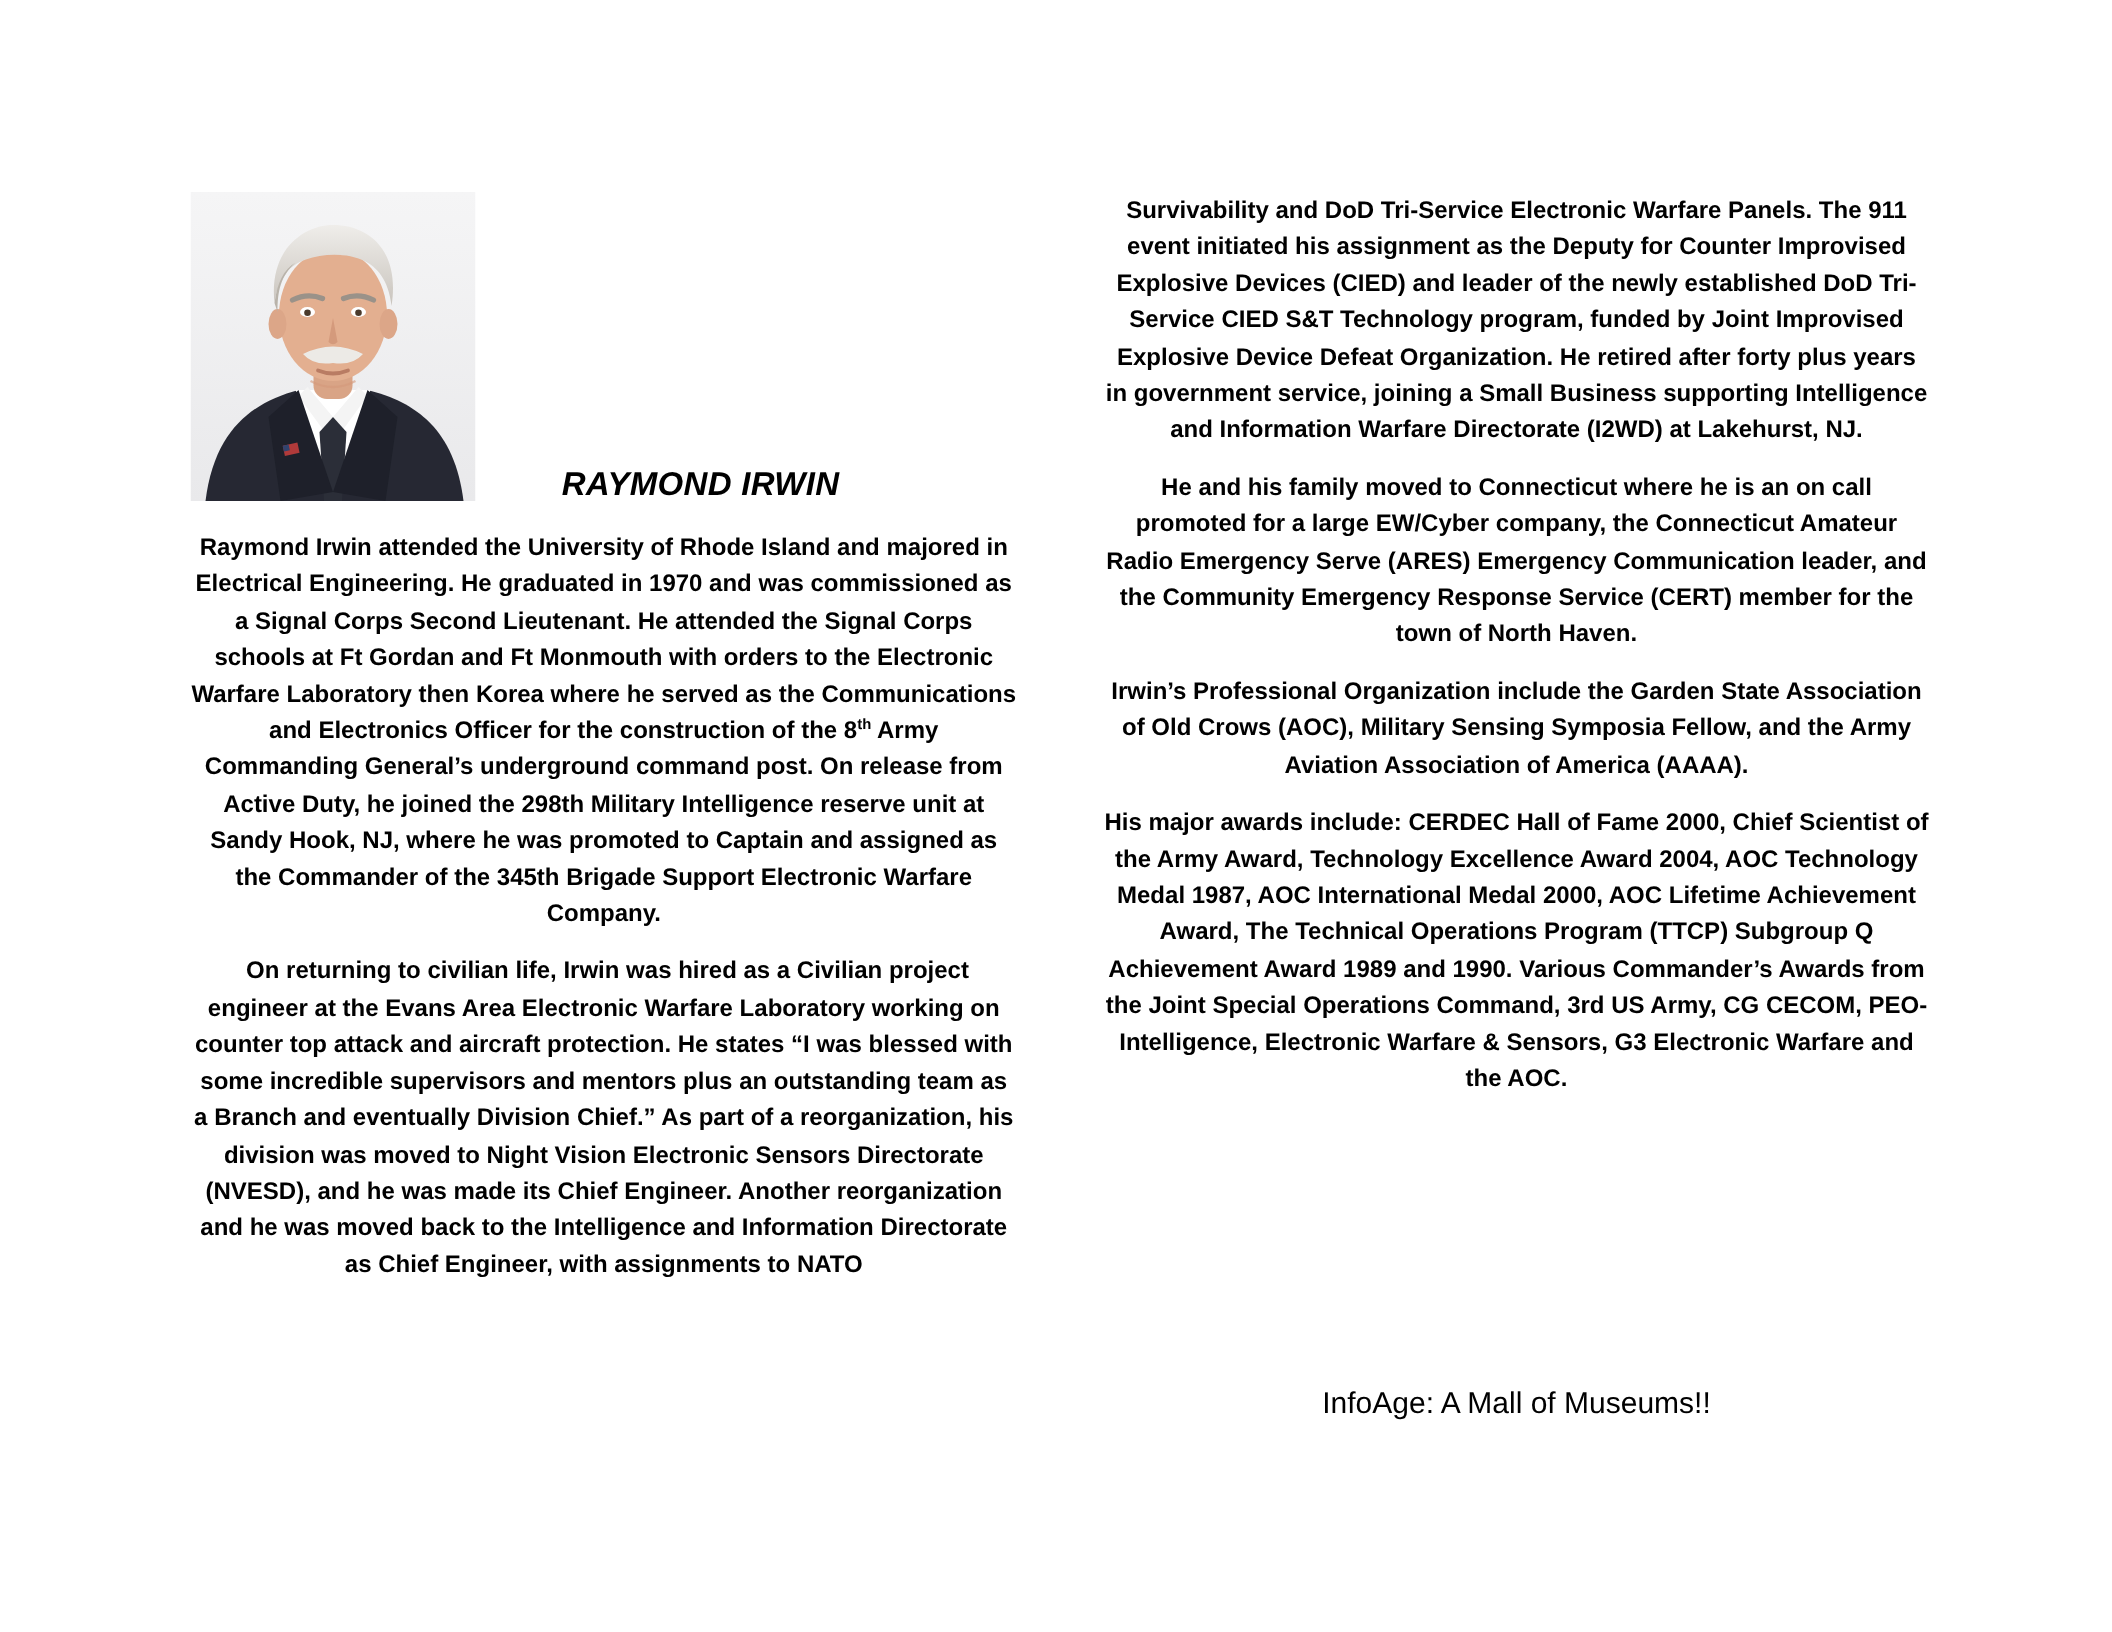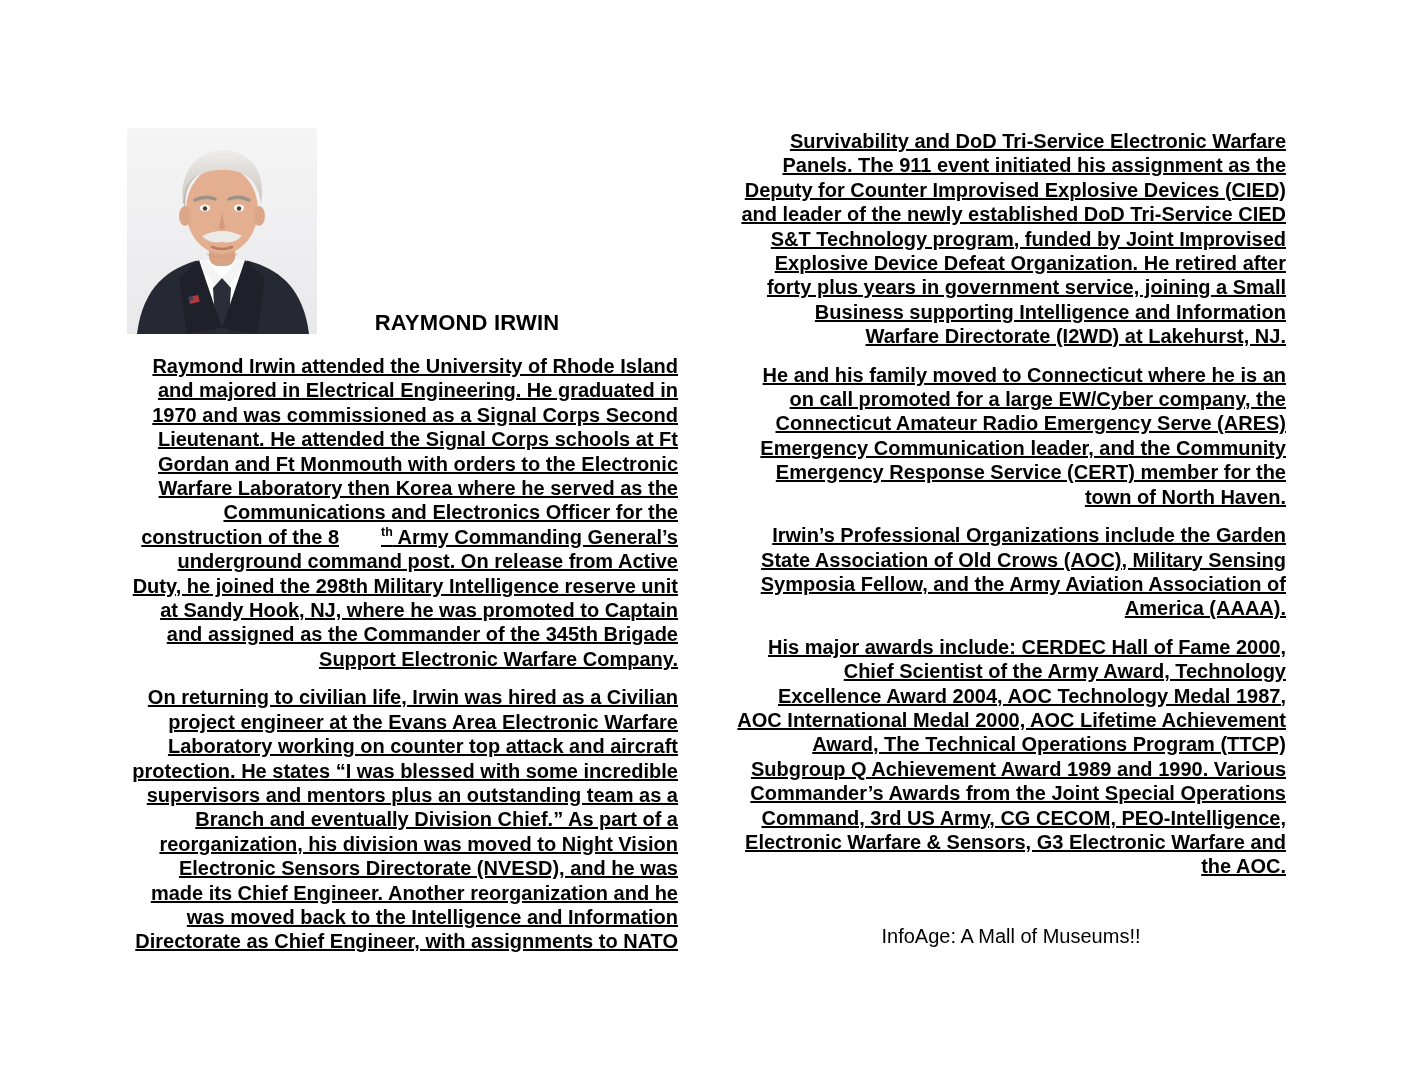--- a/index.html
+++ b/index.html
@@ -27,49 +27,48 @@
   .person-title {
     position: absolute;
     left: 322px;
     top: 310px;
     width: 290px;
     text-align: center;
     font-size: 22px;
     font-weight: bold;
     letter-spacing: 0.2px;
     white-space: nowrap;
+    font-style: italic;
   }
   .col {
     position: absolute;
-    font-size: 20px;
+    font-size: 16px;
     font-weight: bold;
     line-height: 24.4px;
-    text-align: right;
-    text-decoration: underline;
+    text-align: center;
   }
   .col-left {
     left: 127px;
     top: 354px;
     width: 551px;
   }
   .col-right {
     left: 736px;
     top: 129px;
     width: 550px;
   }
   .col p {
     margin: 0 0 14px 0;
     padding: 0;
   }
   .indented { text-indent: 5px; }
   .sup {
     vertical-align: super;
     font-size: 0.62em;
     line-height: 0;
-    padding-left: 42px;
   }
   .footer-line {
     position: absolute;
     left: 736px;
     top: 925px;
     width: 550px;
     text-align: center;
     font-size: 20px;
     font-weight: normal;
   }
@@ -139,19 +138,19 @@
   <div class="person-title">RAYMOND IRWIN</div>
 
   <div class="col col-left">
     <p><span>Raymond Irwin attended the University of Rhode Island and majored in Electrical Engineering. He graduated in 1970 and was commissioned as a Signal Corps Second Lieutenant. He attended the Signal Corps schools at Ft Gordan and Ft Monmouth with orders to the Electronic Warfare Laboratory then Korea where he served as the Communications and Electronics Officer for the construction of the 8</span><span class="sup">th</span><span> Army Commanding General’s underground command post. On release from Active Duty, he joined the 298th Military Intelligence reserve unit at Sandy Hook, NJ, where he was promoted to Captain and assigned as the Commander of the 345th Brigade Support Electronic Warfare Company.</span></p>
     <p class="indented">On returning to civilian life, Irwin was hired as a Civilian project engineer at the Evans Area Electronic Warfare Laboratory working on counter top attack and aircraft protection. He states “I was blessed with some incredible supervisors and mentors plus an outstanding team as a Branch and eventually Division Chief.” As part of a reorganization, his division was moved to Night Vision Electronic Sensors Directorate (NVESD), and he was made its Chief Engineer. Another reorganization and he was moved back to the Intelligence and Information Directorate as Chief Engineer, with assignments to NATO</p>
   </div>
 
   <div class="col col-right">
     <p>Survivability and DoD Tri-Service Electronic Warfare Panels. The 911 event initiated his assignment as the Deputy for Counter Improvised Explosive Devices (CIED) and leader of the newly established DoD Tri-Service CIED S&amp;T Technology program, funded by Joint Improvised Explosive Device Defeat Organization. He retired after forty plus years in government service, joining a Small Business supporting Intelligence and Information Warfare Directorate (I2WD) at Lakehurst, NJ.</p>
     <p>He and his family moved to Connecticut where he is an on call promoted for a large EW/Cyber company, the Connecticut Amateur Radio Emergency Serve (ARES) Emergency Communication leader, and the Community Emergency Response Service (CERT) member for the town of North Haven.</p>
-    <p>Irwin’s Professional Organizations include the Garden State Association of Old Crows (AOC), Military Sensing Symposia Fellow, and the Army Aviation Association of America (AAAA).</p>
+    <p>Irwin’s Professional Organization include the Garden State Association of Old Crows (AOC), Military Sensing Symposia Fellow, and the Army Aviation Association of America (AAAA).</p>
     <p>His major awards include: CERDEC Hall of Fame 2000, Chief Scientist of the Army Award, Technology Excellence Award 2004, AOC Technology Medal 1987, AOC International Medal 2000, AOC Lifetime Achievement Award, The Technical Operations Program (TTCP) Subgroup Q Achievement Award 1989 and 1990. Various Commander’s Awards from the Joint Special Operations Command, 3rd US Army, CG CECOM, PEO-Intelligence, Electronic Warfare &amp; Sensors, G3 Electronic Warfare and the AOC.</p>
   </div>
 
   <div class="footer-line">InfoAge: A Mall of Museums!!</div>
 
 </div>
 
 </body></html>

